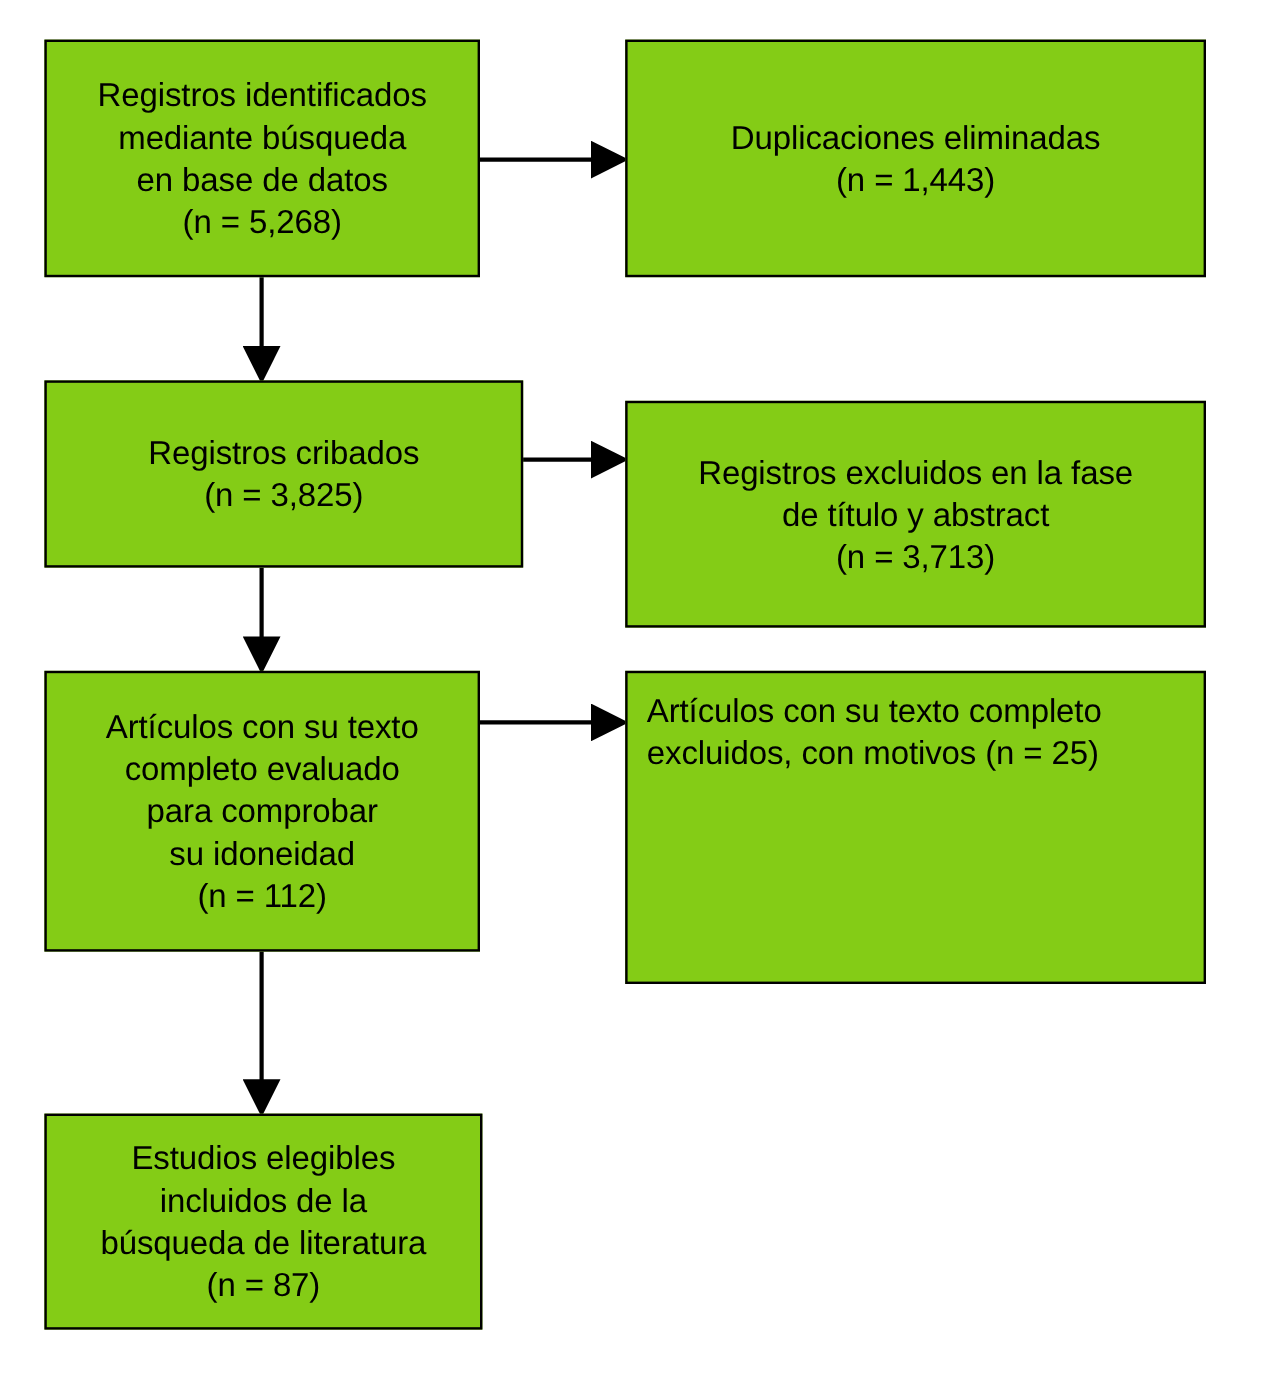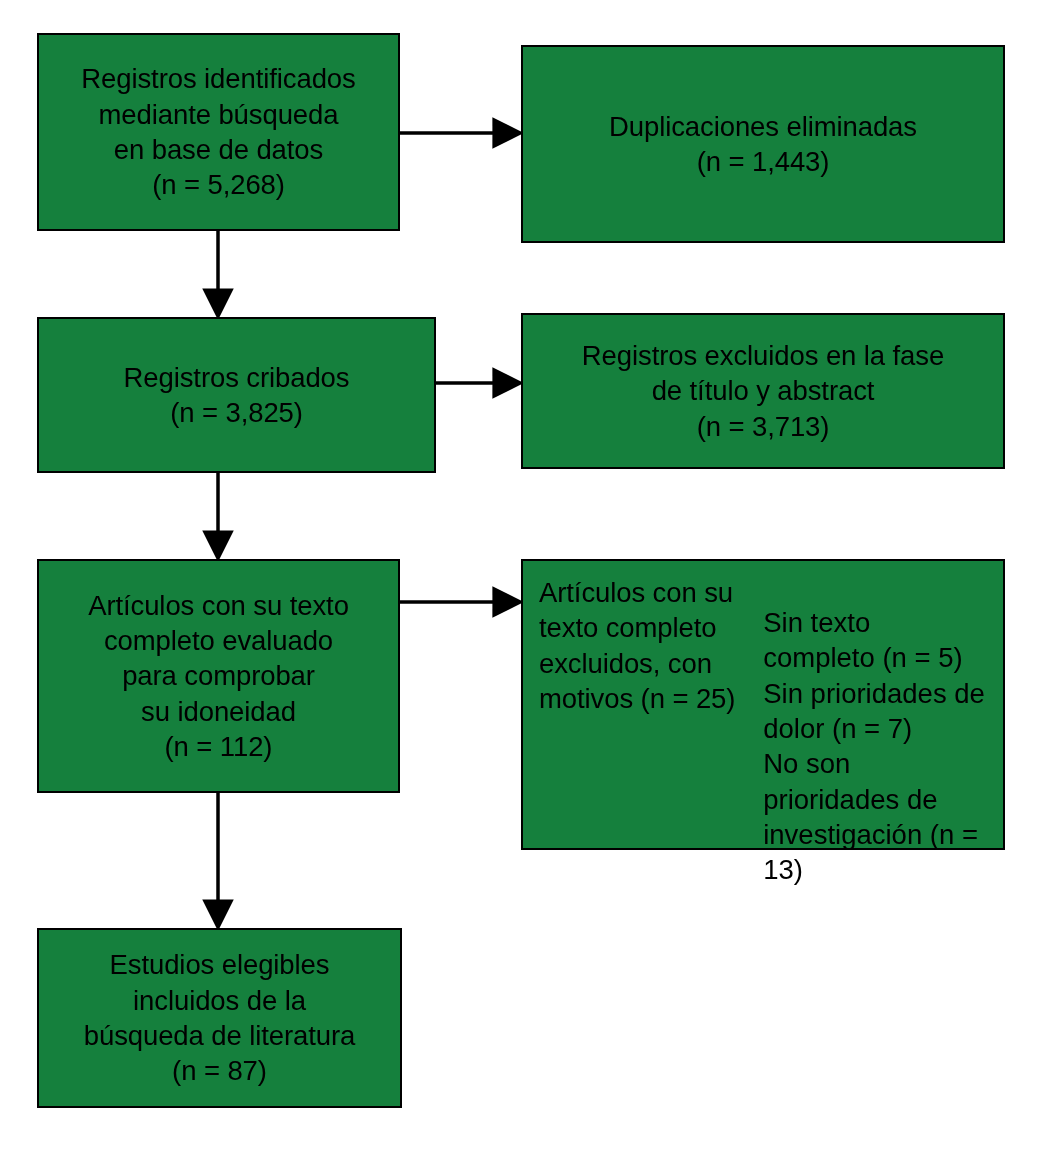--- a/index.html
+++ b/index.html
@@ -24,21 +24,21 @@
     left: 0;
     top: 0;
     width: 1064px;
     height: 1158px;
     pointer-events: none;
   }
   .node {
     position: absolute;
     box-sizing: border-box;
     border: 2.5px solid #000000;
-    background: #15803d;
+    background: #84cc16;
     display: flex;
     align-items: center;
     justify-content: center;
     padding: 6px 10px;
   }
   .node .text {
     font-size: 27.5px;
     line-height: 1.285;
     text-align: center;
     white-space: pre-line;
@@ -87,53 +87,47 @@
     <line x1="218" y1="793" x2="218" y2="926" stroke="#000000" stroke-width="3.5" marker-end="url(#arrowhead)"></line>
   </svg>
 
   <div class="node" style="left:37px; top:33px; width:363px; height:198px;">
     <div class="text">Registros identificados
 mediante búsqueda
 en base de datos
 (n = 5,268)</div>
   </div>
 
-  <div class="node" style="left:521px; top:33px; width:484px; height:198px;margin-top:12px;">
+  <div class="node" style="left:521px; top:33px; width:484px; height:198px;">
     <div class="text">Duplicaciones eliminadas
 (n = 1,443)</div>
   </div>
 
   <div class="node" style="left:37px; top:317px; width:399px; height:156px;">
     <div class="text">Registros cribados
 (n = 3,825)</div>
   </div>
 
-  <div class="node" style="left:521px; top:313px; width:484px; height:156px;">
+  <div class="node" style="left:521px; top:334px; width:484px; height:189px;">
     <div class="text">Registros excluidos en la fase
 de título y abstract
 (n = 3,713)</div>
   </div>
 
   <div class="node" style="left:37px; top:559px; width:363px; height:234px;">
     <div class="text">Artículos con su texto
 completo evaluado
 para comprobar
 su idoneidad
 (n = 112)</div>
   </div>
 
-  <div class="node align-left" style="left:521px; top:559px; width:484px; height:291px; ">
+  <div class="node align-left" style="left:521px; top:559px; width:484px; height:261px; flex-direction:column;">
     <div class="text">Artículos con su texto completo
 excluidos, con motivos (n = 25)</div>
-    <div class="reasons-block">
-      <div class="reason-line">Sin texto completo (n = 5)</div>
-      <div class="reason-line">Sin prioridades de dolor (n = 7)</div>
-      <div class="reason-line">No son prioridades de
-investigación (n = 13)</div>
-    </div>
   </div>
 
   <div class="node" style="left:37px; top:928px; width:365px; height:180px;">
     <div class="text">Estudios elegibles
 incluidos de la
 búsqueda de literatura
 (n = 87)</div>
   </div>
 
 </div>

